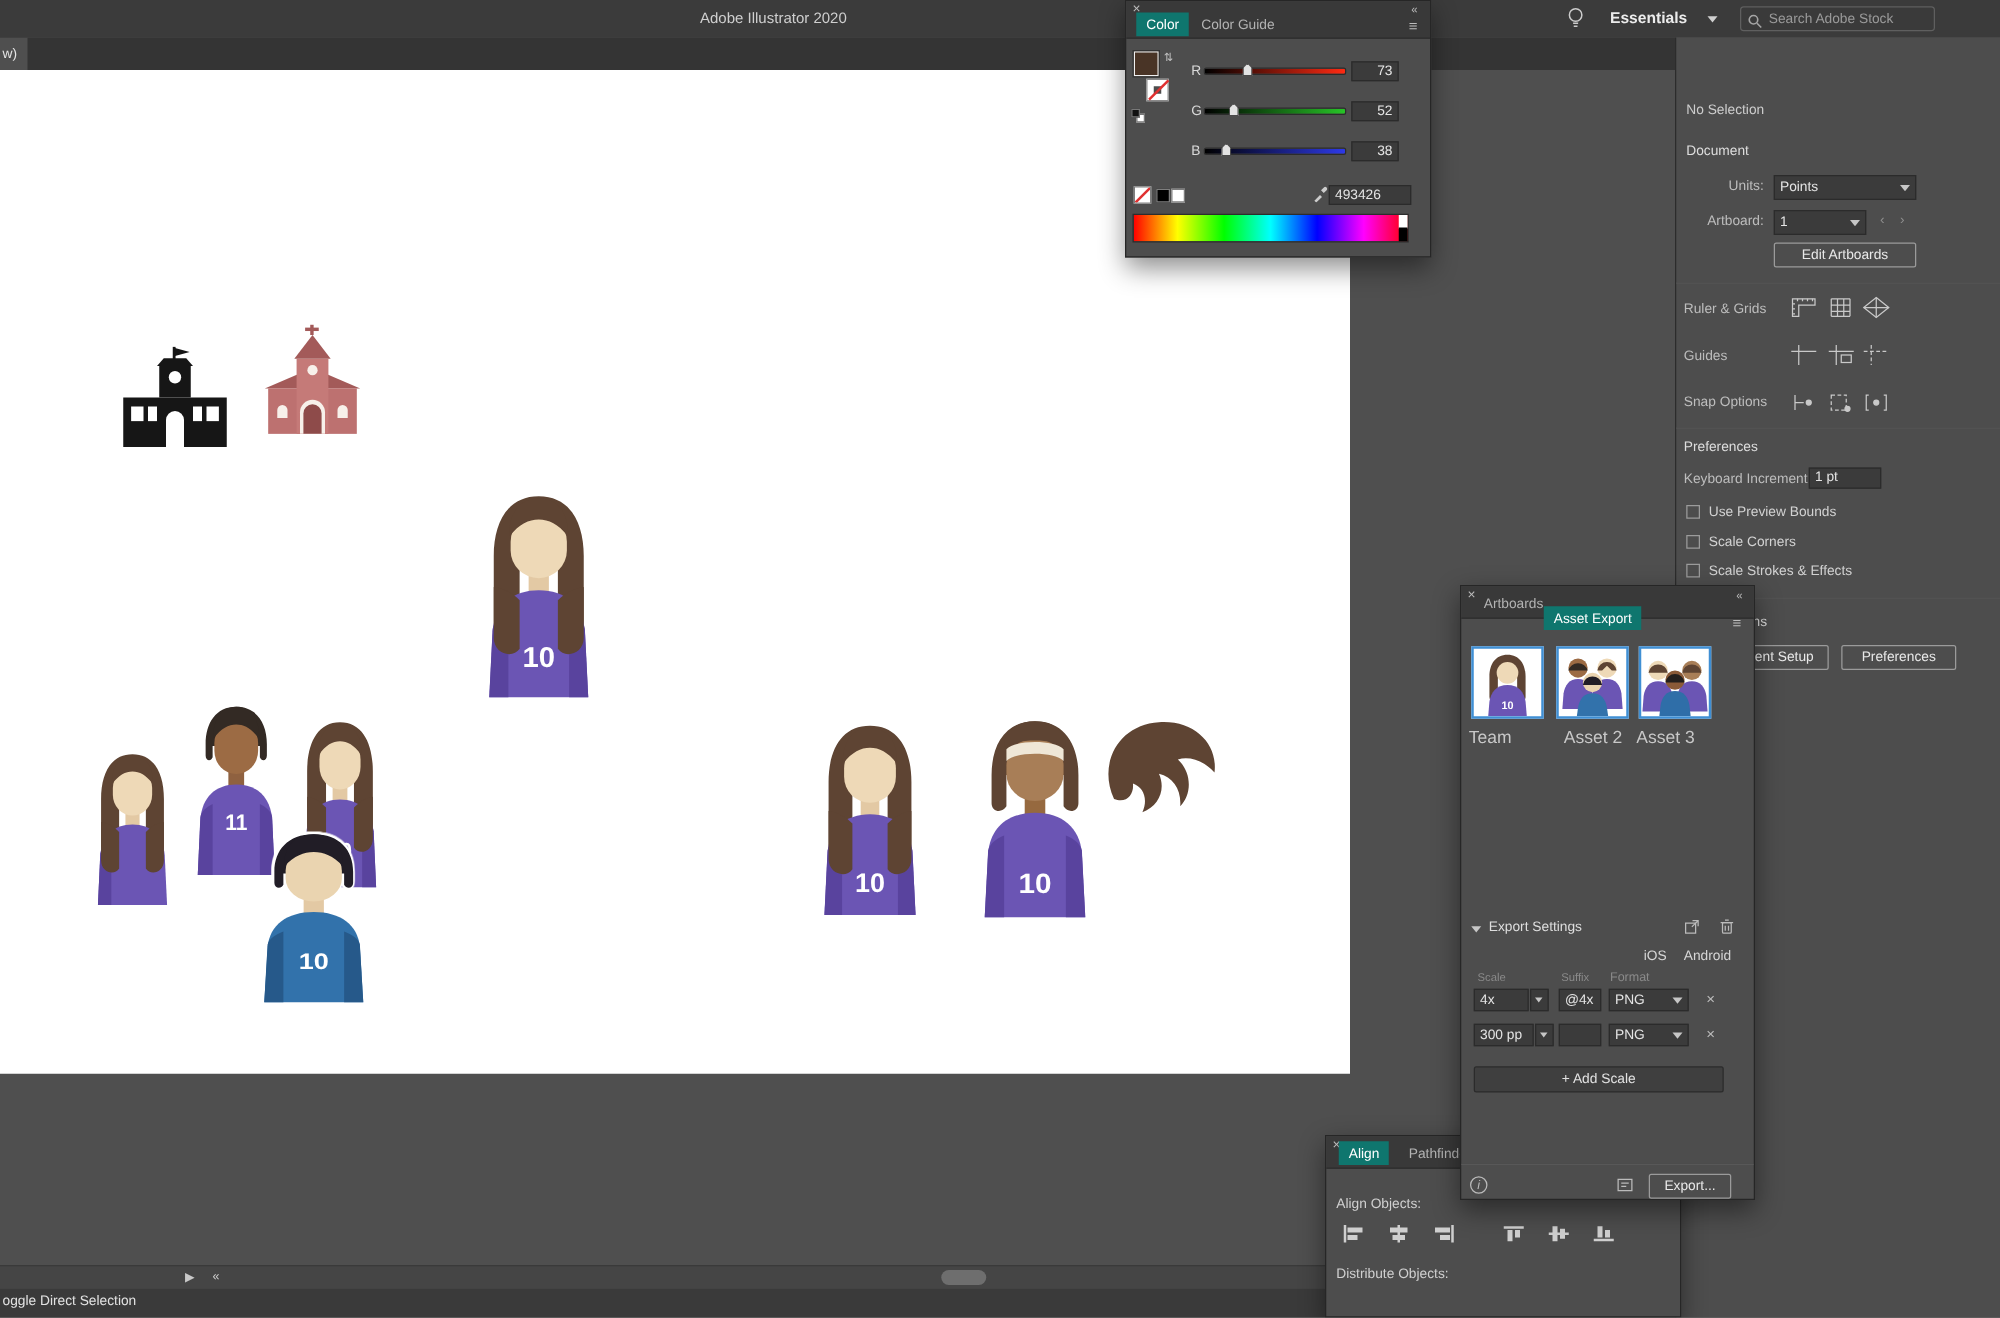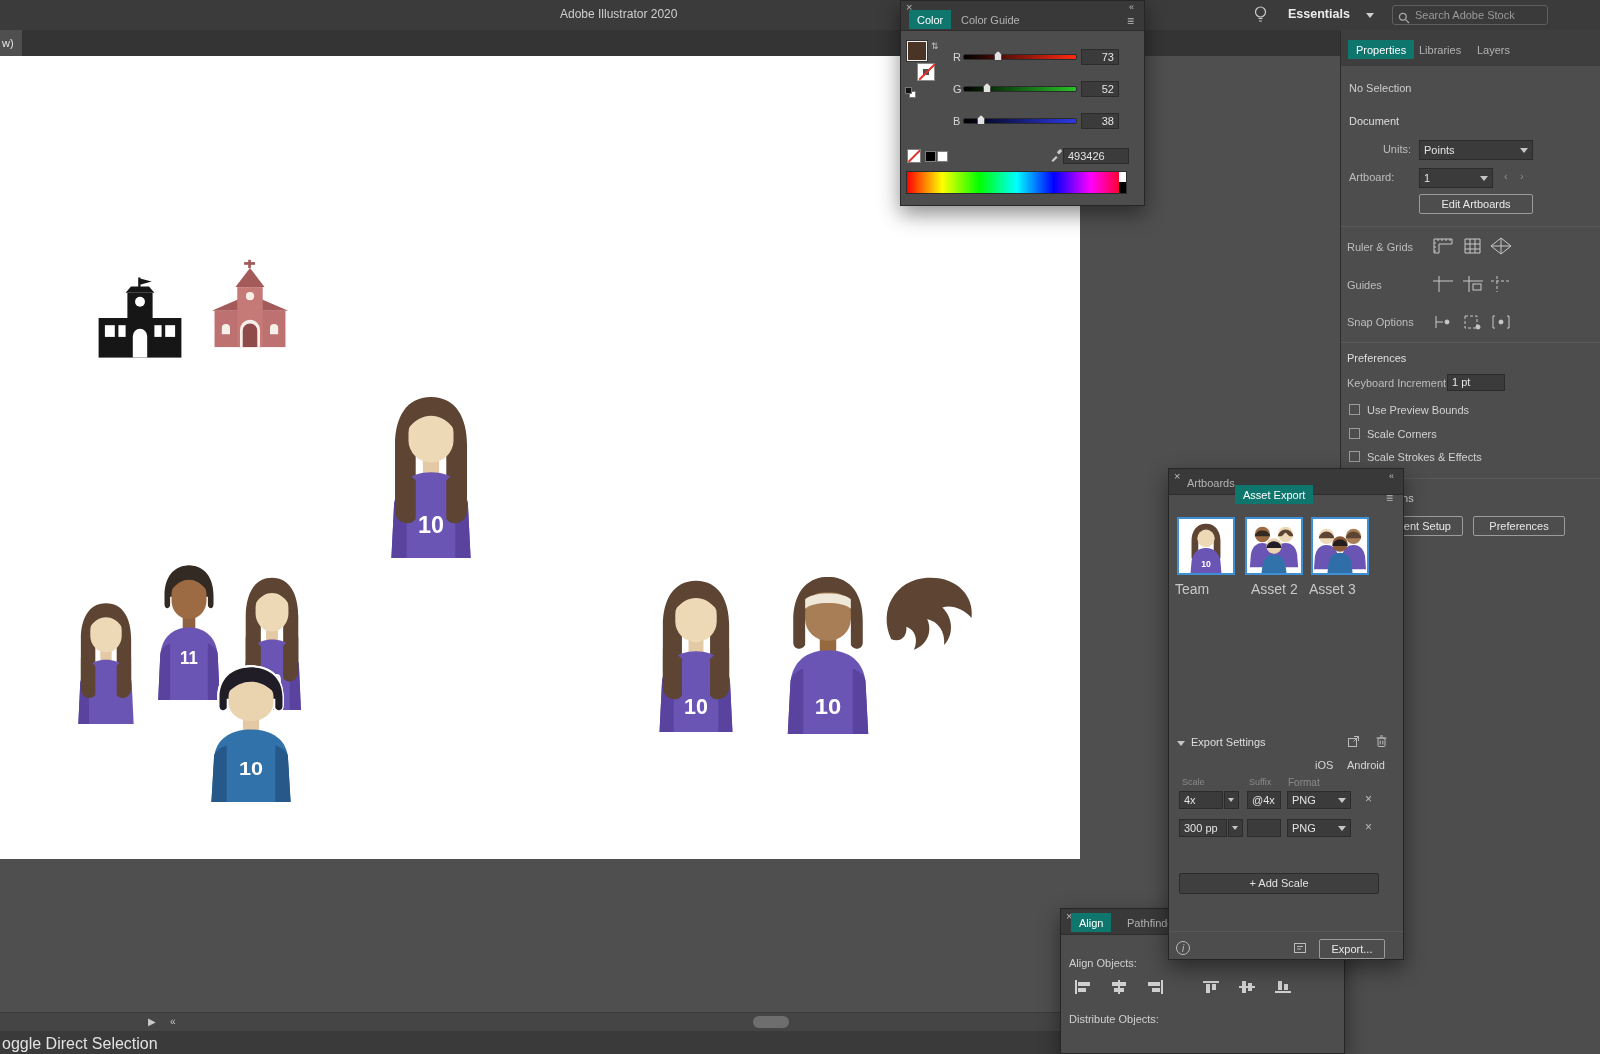--- a/index.html
+++ b/index.html
@@ -181,21 +181,21 @@
       </svg>
     </div>
   </div>
 
   <div class="ab" style="left:0;top:1012px;width:1340px;height:19px;background:#454545;border-top:1px solid #3a3a3a;z-index:3;">
     <span class="ab glyph" style="left:148px;top:3px;font-size:10px;color:#c9c9c9;">▶</span>
     <span class="ab glyph" style="left:170px;top:3px;font-size:10px;color:#c9c9c9;">«</span>
     <div class="ab" style="left:753px;top:3px;width:36px;height:12px;background:#6e6e6e;border-radius:6px;"></div>
   </div>
   <div class="ab" style="left:0;top:1031px;width:1340px;height:23px;background:#3a3a3a;z-index:3;">
-    <span class="ab" style="left:2px;top:4px;font-size:16px;color:#e2e2e2;white-space:nowrap;">oggle Direct Selection</span>
+    <span class="ab" style="left:2px;top:4px;font-size:11px;color:#e2e2e2;white-space:nowrap;">oggle Direct Selection</span>
   </div>
 
   <div class="ab" style="left:0;top:0;width:1600px;height:30px;background:#3b3b3b;z-index:5;">
     <span class="ab" style="left:560px;top:7px;font-size:12px;color:#cfcfcf;">Adobe Illustrator 2020</span>
     <span class="ab" style="left:1252px;top:4px;">
       <svg width="17" height="22" viewBox="0 0 17 22" fill="none" stroke="#cccccc" stroke-width="1.2">
         <circle cx="8.5" cy="8" r="5"></circle>
           <path d="M6.5 14.5h4M7 17h3"></path>
       </svg>
     </span>
@@ -214,40 +214,32 @@
     </div>
   </div>
 
   <div class="ab" style="left:0;top:30px;width:1340px;height:26px;background:#343434;z-index:4;">
     <div class="ab" style="left:0;top:0;width:22px;height:26px;background:#4f4f4f;">
       <span class="ab" style="left:2px;top:7px;font-size:11px;color:#e6e6e6;">w)</span>
     </div>
   </div>
 
   <div class="ab" style="left:1340px;top:30px;width:260px;height:1024px;background:#4d4d4d;border-left:1px solid #2c2c2c;z-index:10;">
-    <div class="ab" style="left:0;top:0;width:260px;height:36px;background:#3e3e3e;">
-      <span class="tab on" style="left:7px;top:10px;">
-        <span>Properties</span></span>
-      <span class="tab" style="left:70px;top:10px;">
-        <span>Libraries</span></span>
-      <span class="tab" style="left:128px;top:10px;">
-        <span>Layers</span></span>
-    </div>
 
     <span class="ab lbl" style="left:8px;top:52px;color:#cdcdcd;">No Selection</span>
 
     <span class="ab sec" style="left:8px;top:85px;">Document</span>
 
     <span class="ab lbl" style="left:8px;top:113px;width:62px;text-align:right;">Units:</span>
     <div class="ab box" style="left:78px;top:110px;width:114px;height:20px;">
       <span>Points</span>
       <span class="dd-chev"></span>
     </div>
 
-    <span class="ab lbl" style="left:8px;top:141px;width:62px;text-align:left;">Artboard:</span>
+    <span class="ab lbl" style="left:8px;top:141px;width:62px;text-align:right;">Artboard:</span>
     <div class="ab box" style="left:78px;top:138px;width:74px;height:20px;">
       <span>1</span>
       <span class="dd-chev"></span>
     </div>
     <span class="ab glyph" style="left:163px;top:140px;color:#8f8f8f;">‹</span>
     <span class="ab glyph" style="left:179px;top:140px;color:#8f8f8f;">›</span>
 
     <div class="ab btn" style="left:78px;top:164px;width:114px;height:20px;">
       <span>Edit Artboards</span>
     </div>
@@ -495,21 +487,21 @@
     </div>
     <div class="ab box" style="left:78px;top:350px;width:34px;height:18px;line-height:14px;">
       <span></span>
     </div>
     <div class="ab box" style="left:118px;top:350px;width:64px;height:18px;line-height:14px;">
       <span>PNG</span>
       <span class="dd-chev" style="top:6px;"></span>
     </div>
     <span class="ab" style="left:196px;top:351px;font-size:12px;color:#bdbdbd;">×</span>
 
-    <div class="ab" style="left:10px;top:404px;width:200px;height:21px;background:#3f3f3f;border:1px solid #2b2b2b;border-radius:2px;text-align:center;line-height:19px;font-size:11px;color:#e2e2e2;">
+    <div class="ab" style="left:10px;top:384px;width:200px;height:21px;background:#3f3f3f;border:1px solid #2b2b2b;border-radius:2px;text-align:center;line-height:19px;font-size:11px;color:#e2e2e2;">
       <span>+ Add Scale</span>
     </div>
 
     <div class="divider" style="left:0;top:462px;width:234px;"></div>
     <span class="ab" style="left:7px;top:472px;width:14px;height:14px;border:1px solid #bbbbbb;border-radius:50%;color:#bbbbbb;font-size:10px;text-align:center;line-height:13px;font-style:italic;">i</span>
     <span class="icnbtn" style="left:122px;top:470px;width:18px;height:18px;">
       <svg width="14" height="14" viewBox="0 0 14 14" fill="none" stroke="#bbbbbb">
           <rect x="1.5" y="2.5" width="11" height="9"></rect>
           <path d="M4 5.5h6M4 8h4"></path>
         </svg>

